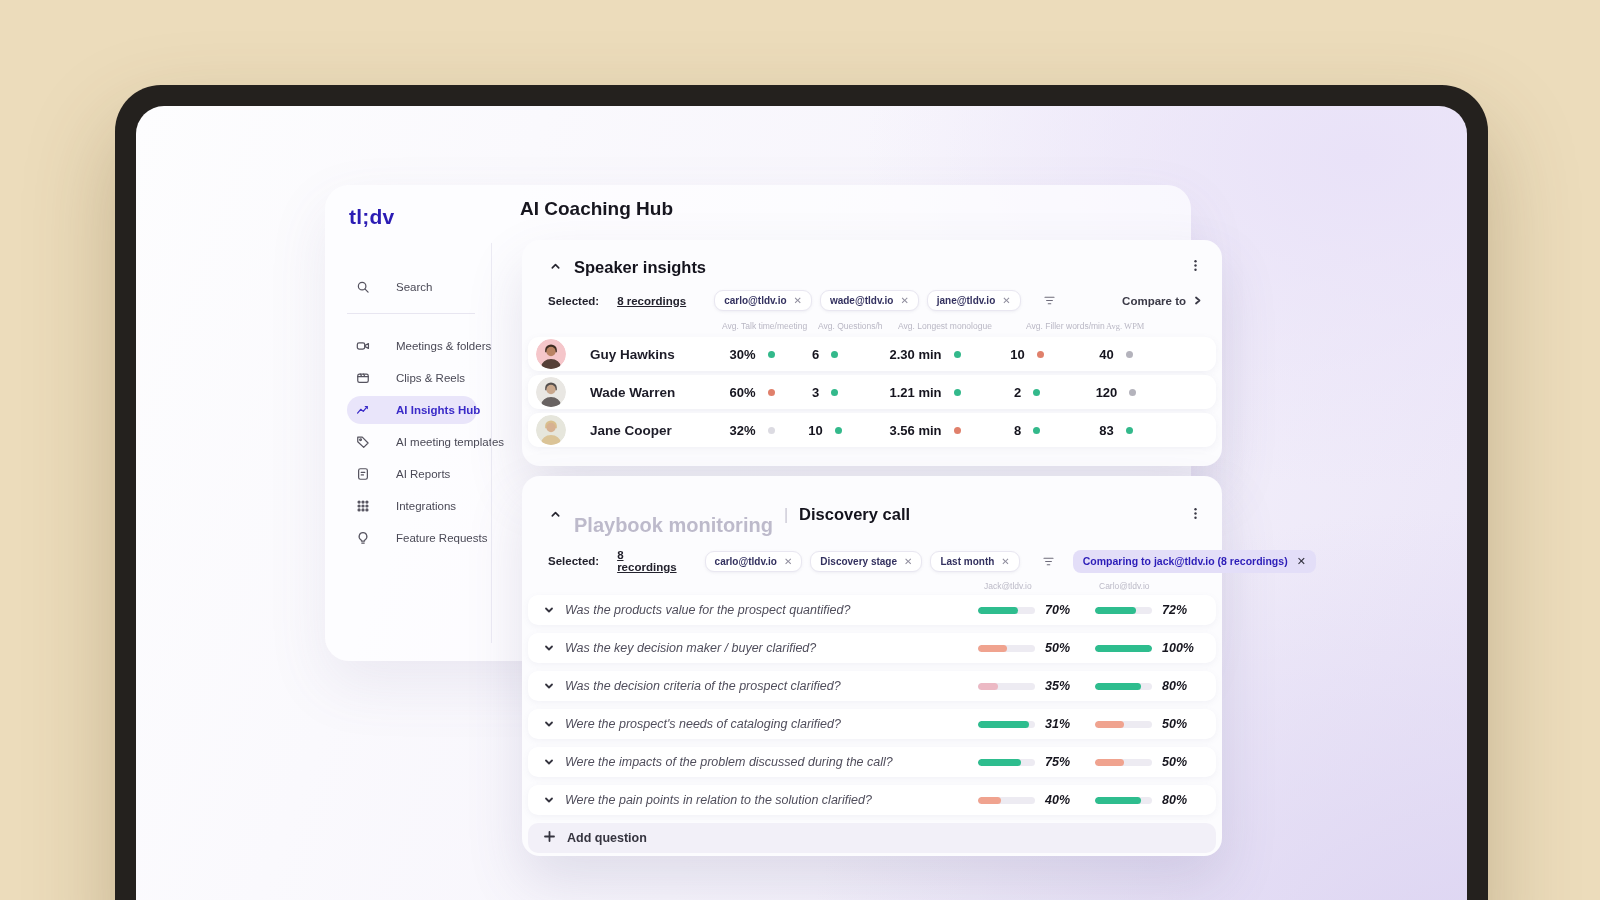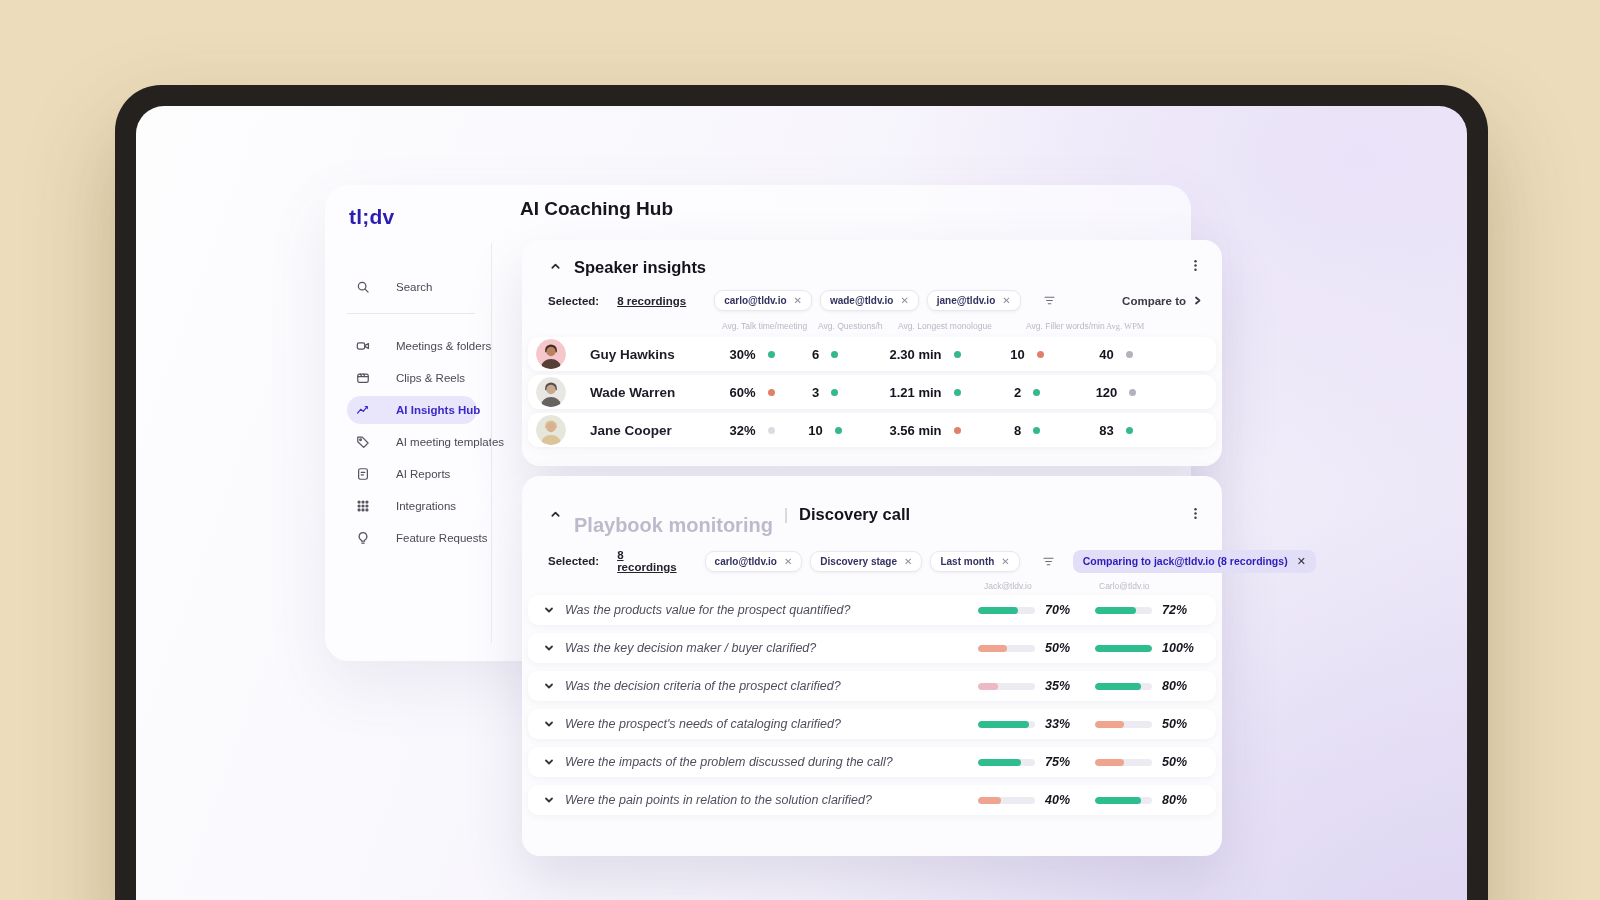--- a/index.html
+++ b/index.html
@@ -462,21 +462,21 @@
             <span class="qchev">
               <svg viewBox="0 0 10 10">
                 <polyline points="2,3.5 5,6.5 8,3.5"></polyline>
               </svg>
             </span>
             <span class="q-text">Were the prospect's needs of cataloging clarified?</span>
             <span class="q-bars">
               <span class="bar">
                 <i class="fill-green" style="width:90%"></i>
               </span>
-              <span class="pct">33%</span>
+              <span class="pct">31%</span>
               <span class="bar">
                 <i class="fill-salmon" style="width:50%"></i>
               </span>
               <span class="pct">50%</span>
             </span>
           </div>
           <div class="q-row">
             <span class="qchev">
               <svg viewBox="0 0 10 10">
                 <polyline points="2,3.5 5,6.5 8,3.5"></polyline>
@@ -506,16 +506,23 @@
                 <i class="fill-salmon" style="width:40%"></i>
               </span>
               <span class="pct">40%</span>
               <span class="bar">
                 <i class="fill-green" style="width:80%"></i>
               </span>
               <span class="pct">80%</span>
             </span>
           </div>
         </div>
+      <div class="add-row">
+        <span><svg viewBox="0 0 11 11" fill="none">
+              <line x1="5.5" y1="1" x2="5.5" y2="10"></line>
+              <line x1="1" y1="5.5" x2="10" y2="5.5"></line>
+            </svg></span>
+        <span>Add question</span>
+      </div>
     </section>
 
   </div>
 </div>
 
 </body></html>

